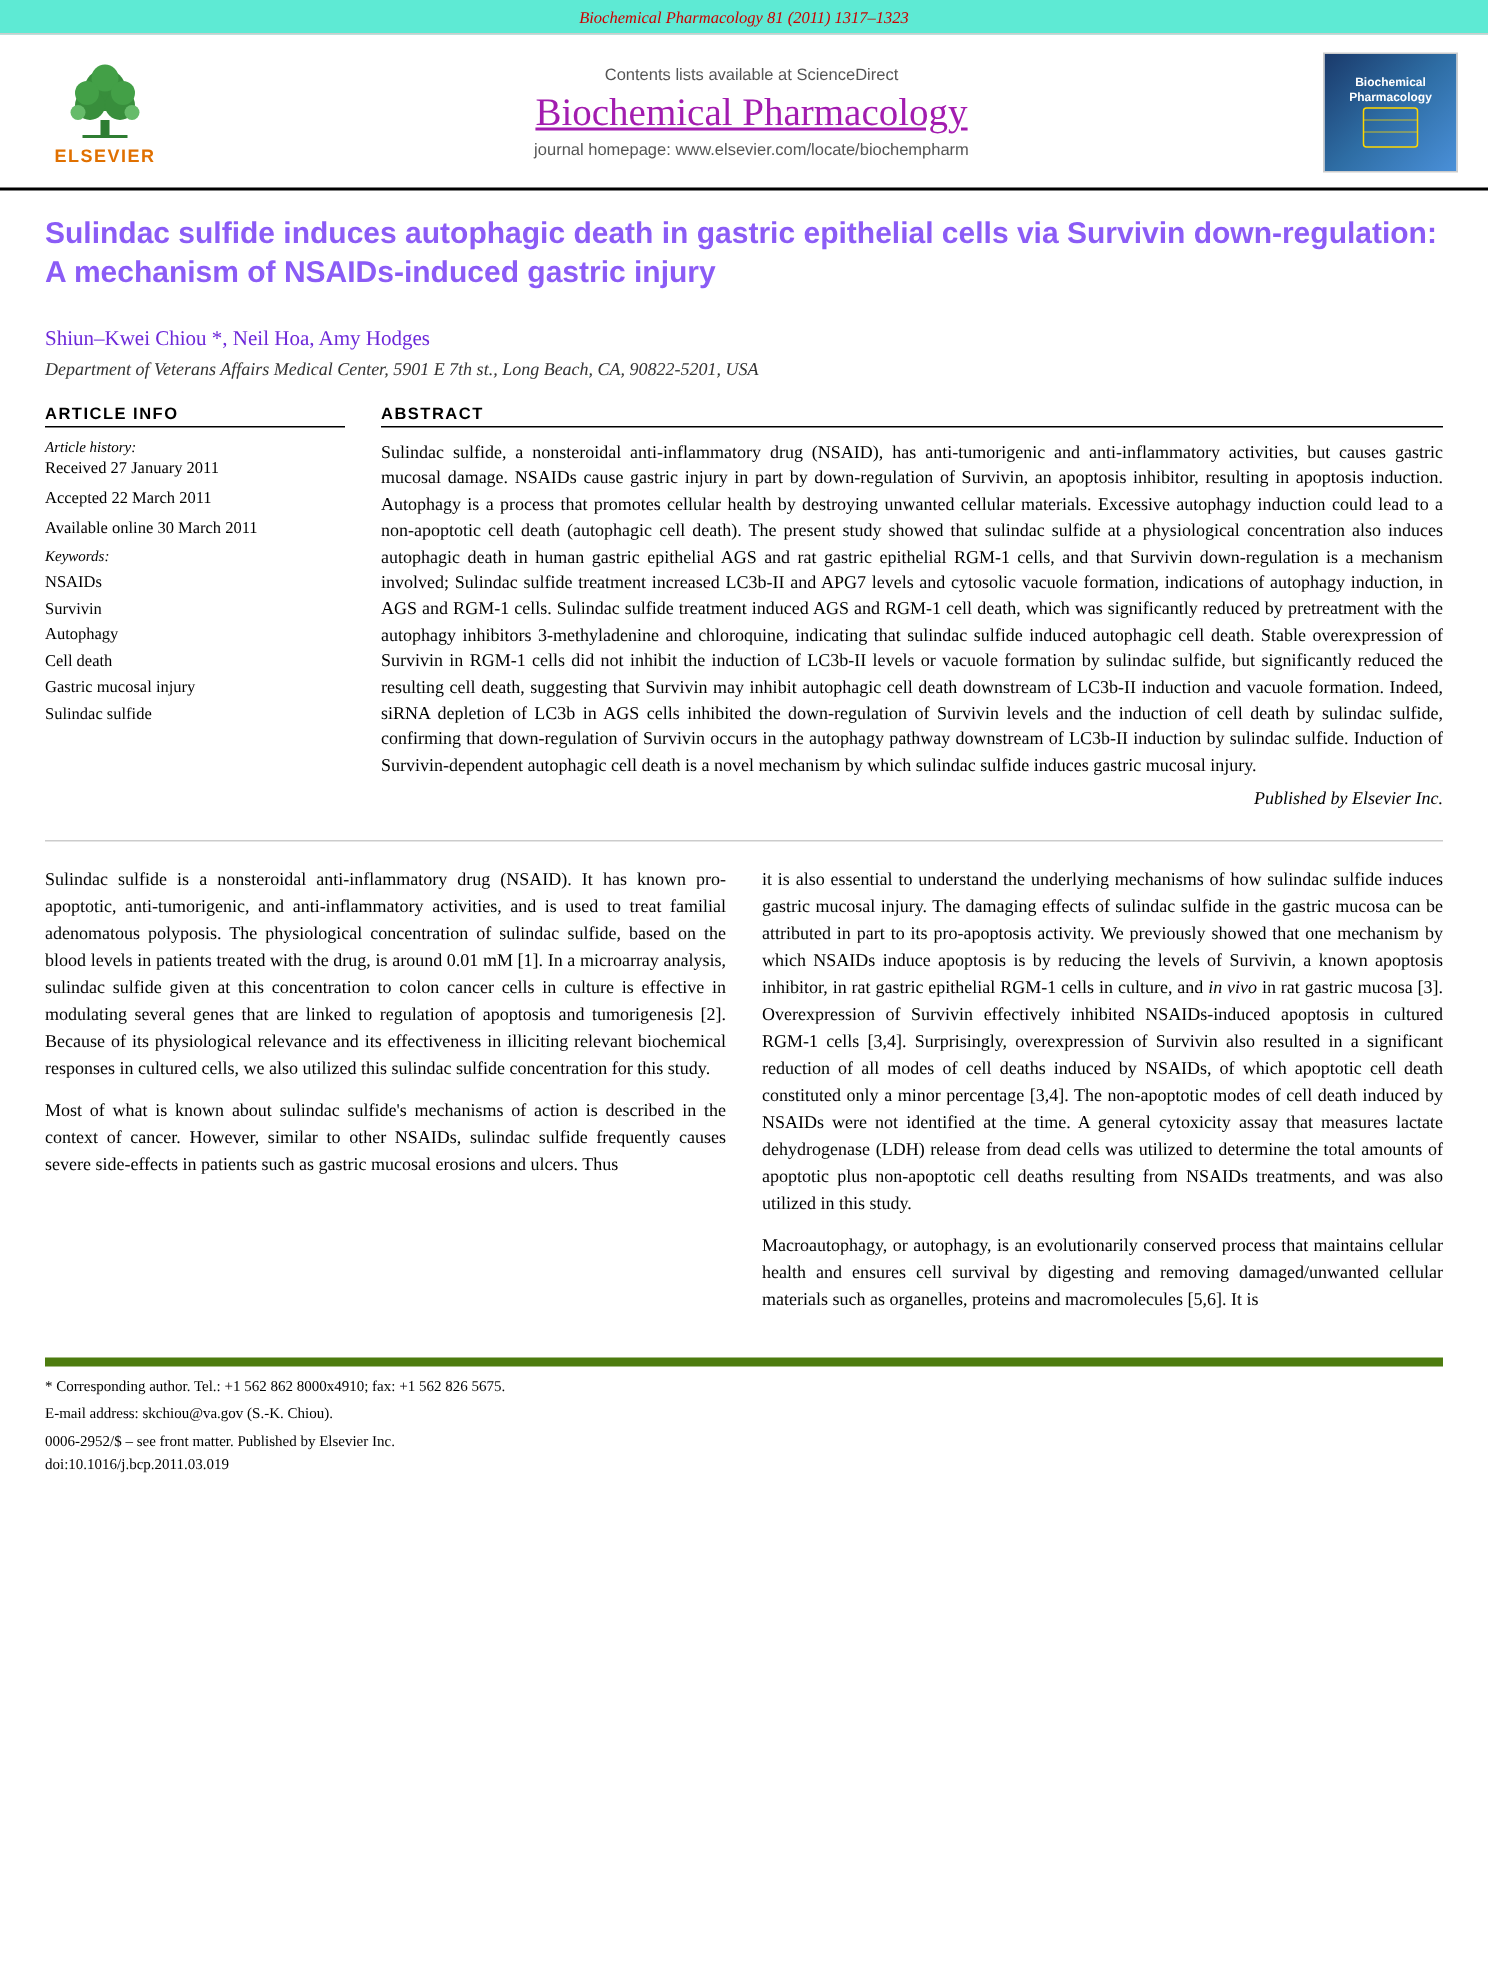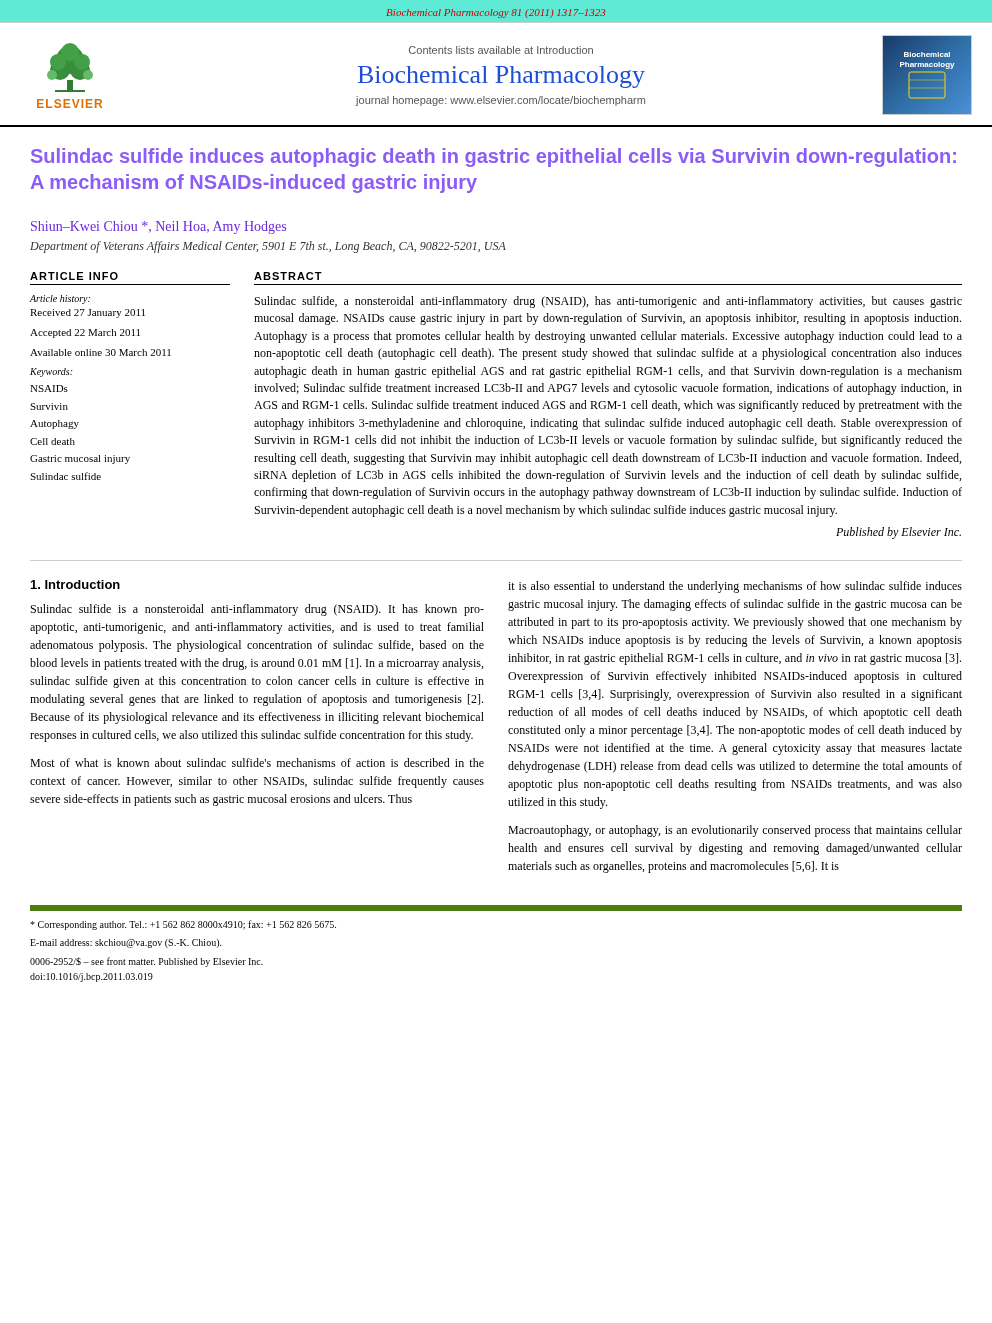--- a/index.html
+++ b/index.html
@@ -58,23 +58,24 @@
     }
     .sciencedirect-line {
       font-size: 11px;
       color: #555;
       margin-bottom: 4px;
       font-family: Arial, sans-serif;
     }
     .journal-title-main {
       font-size: 26px;
       font-family: "Times New Roman", Times, serif;
-      color: #1d4ed8;
+      color: #a21caf;
       font-weight: normal;
       margin-bottom: 4px;
+      text-decoration: underline;
     }
     .journal-url {
       font-size: 11px;
       color: #555;
       font-family: Arial, sans-serif;
     }
     .journal-logo-box {
       width: 90px;
       flex-shrink: 0;
       display: flex;
@@ -280,21 +281,21 @@
         <circle cx="42" cy="22" r="8" fill="#43a047"></circle>
 
         <circle cx="12" cy="35" r="5" fill="#66bb6a"></circle>
         <circle cx="48" cy="35" r="5" fill="#66bb6a"></circle>
       </svg>
       <div class="elsevier-text">ELSEVIER</div>
     </div>
   </div>
 
   <div class="header-center">
-    <div class="sciencedirect-line">Contents lists available at Introduction</div>
+    <div class="sciencedirect-line">Contents lists available at ScienceDirect</div>
     <div class="journal-title-main">Biochemical Pharmacology</div>
     <div class="journal-url">journal homepage: www.elsevier.com/locate/biochempharm</div>
   </div>
 
   <div class="journal-logo-box">
     <div class="journal-logo-inner">
       <div class="journal-logo-text1">Biochemical<br>Pharmacology</div>
       <svg width="40" height="30" viewBox="0 0 40 30">
         <rect x="2" y="2" width="36" height="26" rx="2" fill="none" stroke="#ffd700" stroke-width="1"></rect>
         <line x1="2" y1="10" x2="38" y2="10" stroke="#ffd700" stroke-width="0.5"></line>
@@ -339,24 +340,20 @@
       <div class="abstract-text">Sulindac sulfide, a nonsteroidal anti-inflammatory drug (NSAID), has anti-tumorigenic and anti-inflammatory activities, but causes gastric mucosal damage. NSAIDs cause gastric injury in part by down-regulation of Survivin, an apoptosis inhibitor, resulting in apoptosis induction. Autophagy is a process that promotes cellular health by destroying unwanted cellular materials. Excessive autophagy induction could lead to a non-apoptotic cell death (autophagic cell death). The present study showed that sulindac sulfide at a physiological concentration also induces autophagic death in human gastric epithelial AGS and rat gastric epithelial RGM-1 cells, and that Survivin down-regulation is a mechanism involved; Sulindac sulfide treatment increased LC3b-II and APG7 levels and cytosolic vacuole formation, indications of autophagy induction, in AGS and RGM-1 cells. Sulindac sulfide treatment induced AGS and RGM-1 cell death, which was significantly reduced by pretreatment with the autophagy inhibitors 3-methyladenine and chloroquine, indicating that sulindac sulfide induced autophagic cell death. Stable overexpression of Survivin in RGM-1 cells did not inhibit the induction of LC3b-II levels or vacuole formation by sulindac sulfide, but significantly reduced the resulting cell death, suggesting that Survivin may inhibit autophagic cell death downstream of LC3b-II induction and vacuole formation. Indeed, siRNA depletion of LC3b in AGS cells inhibited the down-regulation of Survivin levels and the induction of cell death by sulindac sulfide, confirming that down-regulation of Survivin occurs in the autophagy pathway downstream of LC3b-II induction by sulindac sulfide. Induction of Survivin-dependent autophagic cell death is a novel mechanism by which sulindac sulfide induces gastric mucosal injury.</div>
       <div class="abstract-published">Published by Elsevier Inc.</div>
     </div>
   </div>
 
   <hr class="section-divider">
 
   <div class="body-cols">
 
     <div class="body-col">
-      <div class="section-heading">
-        <span>1. </span>
-        <span>Introduction</span>
-      </div>
       <div class="body-text">
         Sulindac sulfide is a nonsteroidal anti-inflammatory drug (NSAID). It has known pro-apoptotic, anti-tumorigenic, and anti-inflammatory activities, and is used to treat familial adenomatous polyposis. The physiological concentration of sulindac sulfide, based on the blood levels in patients treated with the drug, is around 0.01 mM [1]. In a microarray analysis, sulindac sulfide given at this concentration to colon cancer cells in culture is effective in modulating several genes that are linked to regulation of apoptosis and tumorigenesis [2]. Because of its physiological relevance and its effectiveness in illiciting relevant biochemical responses in cultured cells, we also utilized this sulindac sulfide concentration for this study.
       </div>
       <div class="body-text">
         Most of what is known about sulindac sulfide's mechanisms of action is described in the context of cancer. However, similar to other NSAIDs, sulindac sulfide frequently causes severe side-effects in patients such as gastric mucosal erosions and ulcers. Thus
       </div>
     </div>
 
     <div class="body-col">
       <div class="body-text">

